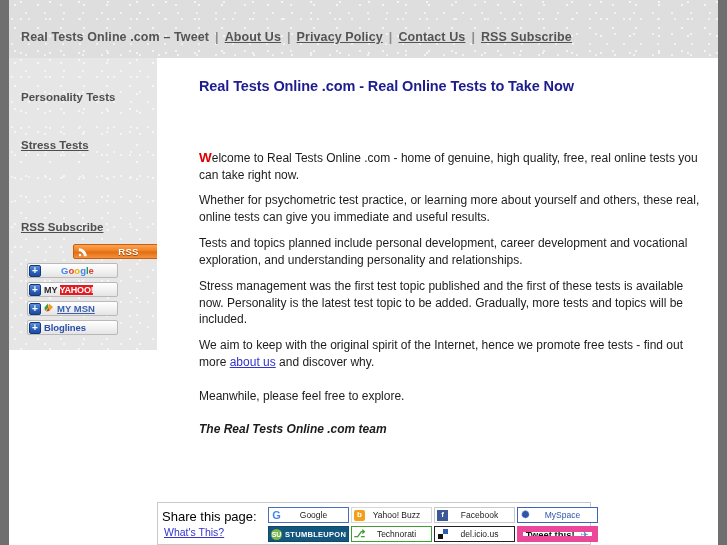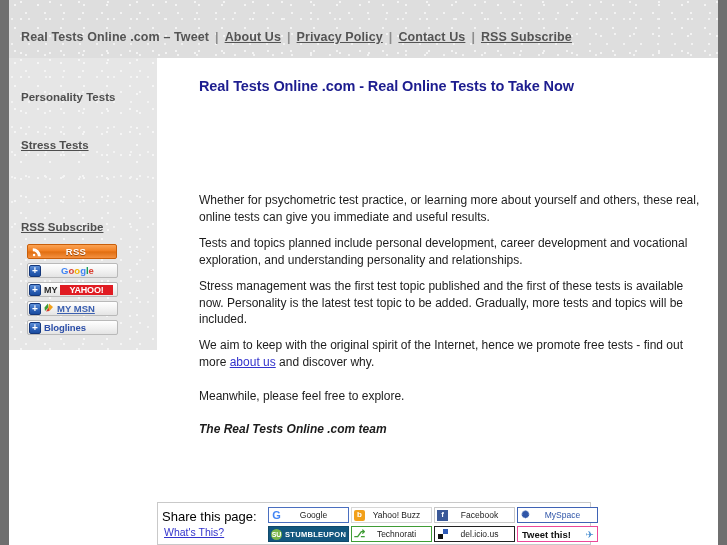--- a/index.html
+++ b/index.html
@@ -113,23 +113,24 @@
     box-sizing: border-box;
     overflow: hidden;
     display: flex;
     align-items: center;
     font-size: 9px;
     font-weight: bold;
     cursor: pointer;
   }
   
   .rssbtn.rss {
-    width: 90px;
+    width: 103px;
     background: linear-gradient(to bottom, #fba354 0%, #f07d20 48%, #e06d10 52%, #f49140 100%);
     border: 1px solid #c85e0a;
+    margin-left: 46px;
   }
   .rssbtn.rss .glyph {
     width: 15px; height: 13px;
     display: flex; align-items: center; justify-content: center;
     color: #ffffff;
     font-size: 10px;
     margin-left: 1px;
   }
   .rssbtn.rss .lbl {
     flex: 1;
@@ -160,21 +161,21 @@
     font-weight: bold;
     box-sizing: border-box;
     margin-right: 3px;
   }
   .rssbtn.google { width: 91px; }
   .rssbtn.google .lbl { flex:1; text-align:center; padding-right:6px; font-size:9.5px; }
   .g1{color:#4285F4}.g2{color:#DB4437}.g3{color:#F4B400}.g4{color:#0F9D58}.g5{color:#DB4437}
   .rssbtn.yahoo { width: 91px; }
   .rssbtn.yahoo .my { color:#2a2a2a; font-size:9px; margin-right:2px; }
   .rssbtn.yahoo .yh {
-    background:#e01b22; color:#ffffff; font-size:9px; padding:0 10px;
+    background:#e01b22; color:#ffffff; font-size:9px; padding:0 0;
     font-weight:bold; letter-spacing:-0.2px;
   }
   .rssbtn.msn { width: 91px; }
   .rssbtn.msn .flag { font-size:9px; margin-right:2px; }
   .rssbtn.msn .lbl { color:#3a5fb0; font-size:9.5px;text-decoration:underline; }
   .rssbtn.blog { width: 91px; }
   .rssbtn.blog .lbl { color:#2b4ea8; font-size:9.5px; letter-spacing:-0.1px; }
 
   
   #content {
@@ -302,21 +303,21 @@
   .sbtn.b-stumble .stxt { color:#ffffff; font-size:7.5px; letter-spacing:0.3px; font-weight:bold; }
 
   .sbtn.b-techno   { border: 1px solid #3f9c35; background: #ffffff; }
   .sbtn.b-techno .mark { color:#3f9c35; font-size:10px; }
   .sbtn.b-techno .stxt { color:#222; }
 
   .sbtn.b-delicious{ border: 1px solid #222222; background: #ffffff; }
   .sbtn.b-delicious .mark { background:#ffffff; }
   .sbtn.b-delicious .stxt { color:#222; }
 
-  .sbtn.b-tweet    { border: 1px solid #ec4899; background: #ffffff; justify-content: flex-end; }
+  .sbtn.b-tweet    { border: 6px solid #ec4899; background: #ffffff; justify-content: flex-end; }
   .sbtn.b-tweet .stxt { color:#111; font-weight:bold; font-size:9.5px; text-align:left; padding-left:2px; }
   .sbtn.b-tweet .bird { color:#4a8fd0; font-size:10px; margin-right:3px; }
 
   
   .deli {
     width: 10px; height: 10px;
     display: grid;
     grid-template-columns: 5px 5px;
     grid-template-rows: 5px 5px;
   }
@@ -386,20 +387,21 @@
           <span class="lbl">Bloglines</span>
         </div>
 
       </div>
     </div>
 
     <div id="content">
 
       <div id="page-title">Real Tests Online .com - Real Online Tests to Take Now</div>
 
+      <p class="para" id="p1"><span class="cap">W</span><span>elcome to Real Tests Online .com - home of genuine, high quality, free, real online tests you can take right now.</span></p>
 
       <p class="para" id="p2">Whether for psychometric test practice, or learning more about yourself and others, these real, online tests can give you immediate and useful results.</p>
 
       <p class="para" id="p3">Tests and topics planned include personal development, career development and vocational exploration, and understanding personality and relationships.</p>
 
       <p class="para" id="p4">Stress management was the first test topic published and the first of these tests is available now. Personality is the latest test topic to be added. Gradually, more tests and topics will be included.</p>
 
       <p class="para" id="p5"><span>We aim to keep with the original spirit of the Internet, hence we promote free tests - find out more </span><a href="#">about us</a><span> and discover why.</span></p>
 
       <p class="para" id="p6">Meanwhile, please feel free to explore.</p>

